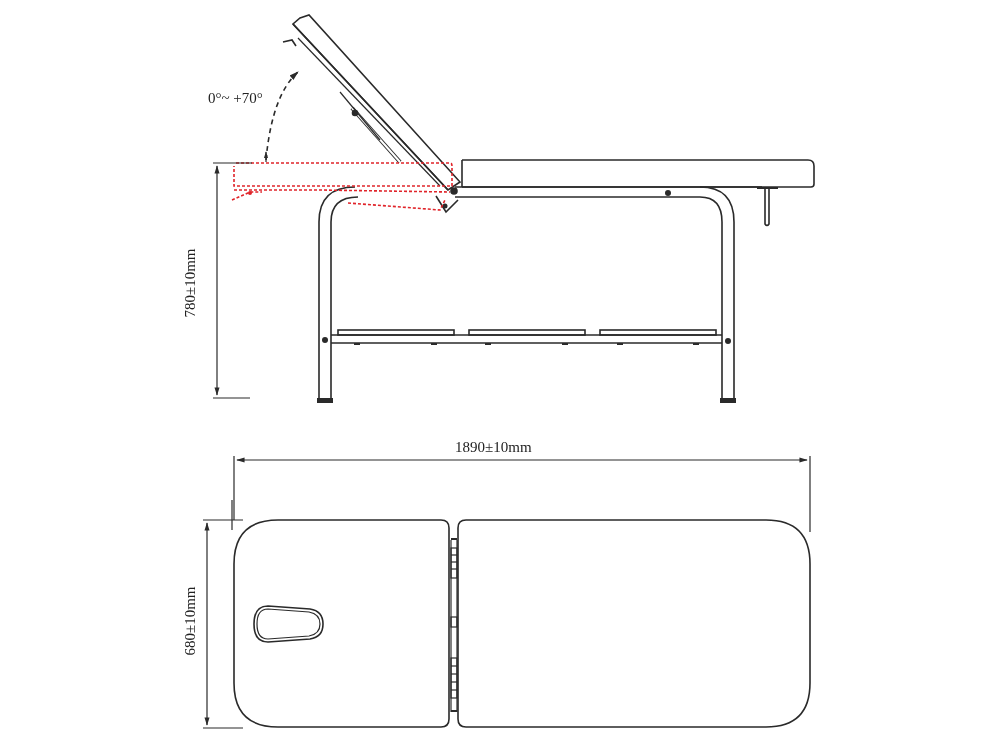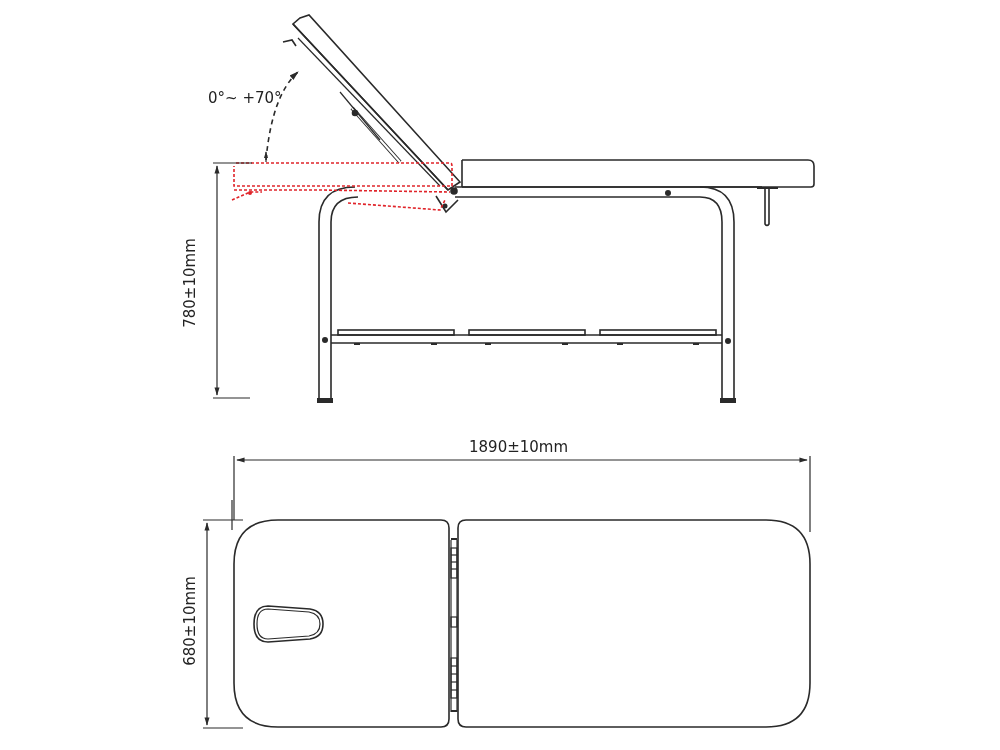--- a/index.html
+++ b/index.html
@@ -1,21 +1,21 @@
 <!DOCTYPE html>
 <html><head>
   <meta charset="utf-8">
   <style>
     html, body { margin: 0; padding: 0; background: #ffffff; }
     body { width: 1000px; height: 750px; position: relative; overflow: hidden; font-family: "DejaVu Sans", sans-serif; }
-    .canvas { position: absolute; left: 0; top: 0; width: 928px; height: 750px; }
+    .canvas { position: absolute; left: 0; top: 0; width: 928px; height: 750px; font-family: Liberation Serif, serif; }
     svg { position: absolute; left: 0; top: 0; }
     .label { position: absolute; color: #222222; font-size: 15px; white-space: nowrap; line-height: 1; }
     .label-angle { left: 208px; top: 91px; font-size: 15px; }
-    .label-length { left: 469px; top: 440px; font-size: 15px; }
+    .label-length { left: 455px; top: 440px; font-size: 15px; }
     .label-height { left: 190px; top: 283px; transform: translate(-50%, -50%) rotate(-90deg); transform-origin: center; font-size: 15px; }
     .label-width { left: 190px; top: 621px; transform: translate(-50%, -50%) rotate(-90deg); transform-origin: center; font-size: 15px; }
   </style>
 </head>
 <body>
 
 <div class="canvas">
 
   <svg width="1000" height="750" viewBox="0 0 1000 750">
     <defs>

